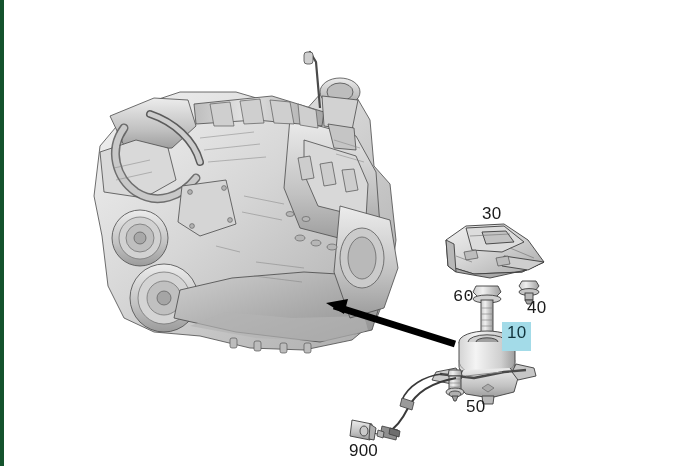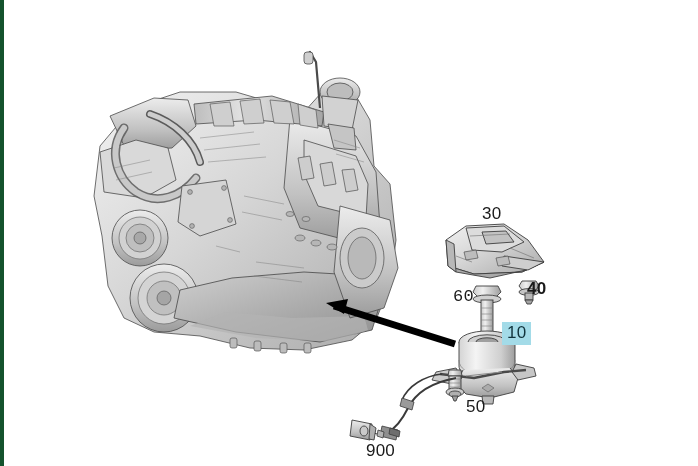--- a/index.html
+++ b/index.html
@@ -32,21 +32,21 @@
     font-family: "Liberation Sans", sans-serif;
     font-size: 17px;
     color: #1a1a1a;
     letter-spacing: 0.2px;
     line-height: 1;
     white-space: nowrap;
     user-select: none;
   }
   .part-label.highlighted {
     background: #a3dbe8;
-    padding: 2px 5px 4px 5px;
+    padding: 2px 5px 10px 5px;
     color: #11333c;
   }
 </style>
 </head>
 <body>
 
 <div id="diagram-root">
 
   <svg id="diagram-svg" viewBox="0 0 698 466">
     <defs>
@@ -292,21 +292,21 @@
         <path d="M366 424 L372 428 L370 440 L365 439 Z" fill="#b0b0b0"></path>
         <ellipse cx="360" cy="431" rx="4" ry="5" fill="#cacaca"></ellipse>
       </g>
     </g>
   </svg>
 
   <div class="part-label" style="left:478px; top:205px;">30</div>
 
   <div class="part-label" style="left:449px; top:288px;font-family:Liberation Mono, monospace;">60</div>
 
-  <div class="part-label" style="left:523px; top:280px;font-weight:bold;">40</div>
+  <div class="part-label" style="left:523px; top:299px;">40</div>
 
   <div class="part-label highlighted" style="left:498px; top:322px;">10</div>
 
   <div class="part-label" style="left:462px; top:398px;text-align:center;">50</div>
 
-  <div class="part-label" style="left:362px; top:442px;">900</div>
+  <div class="part-label" style="left:345px; top:442px;">900</div>
 
 </div>
 
 </body></html>

